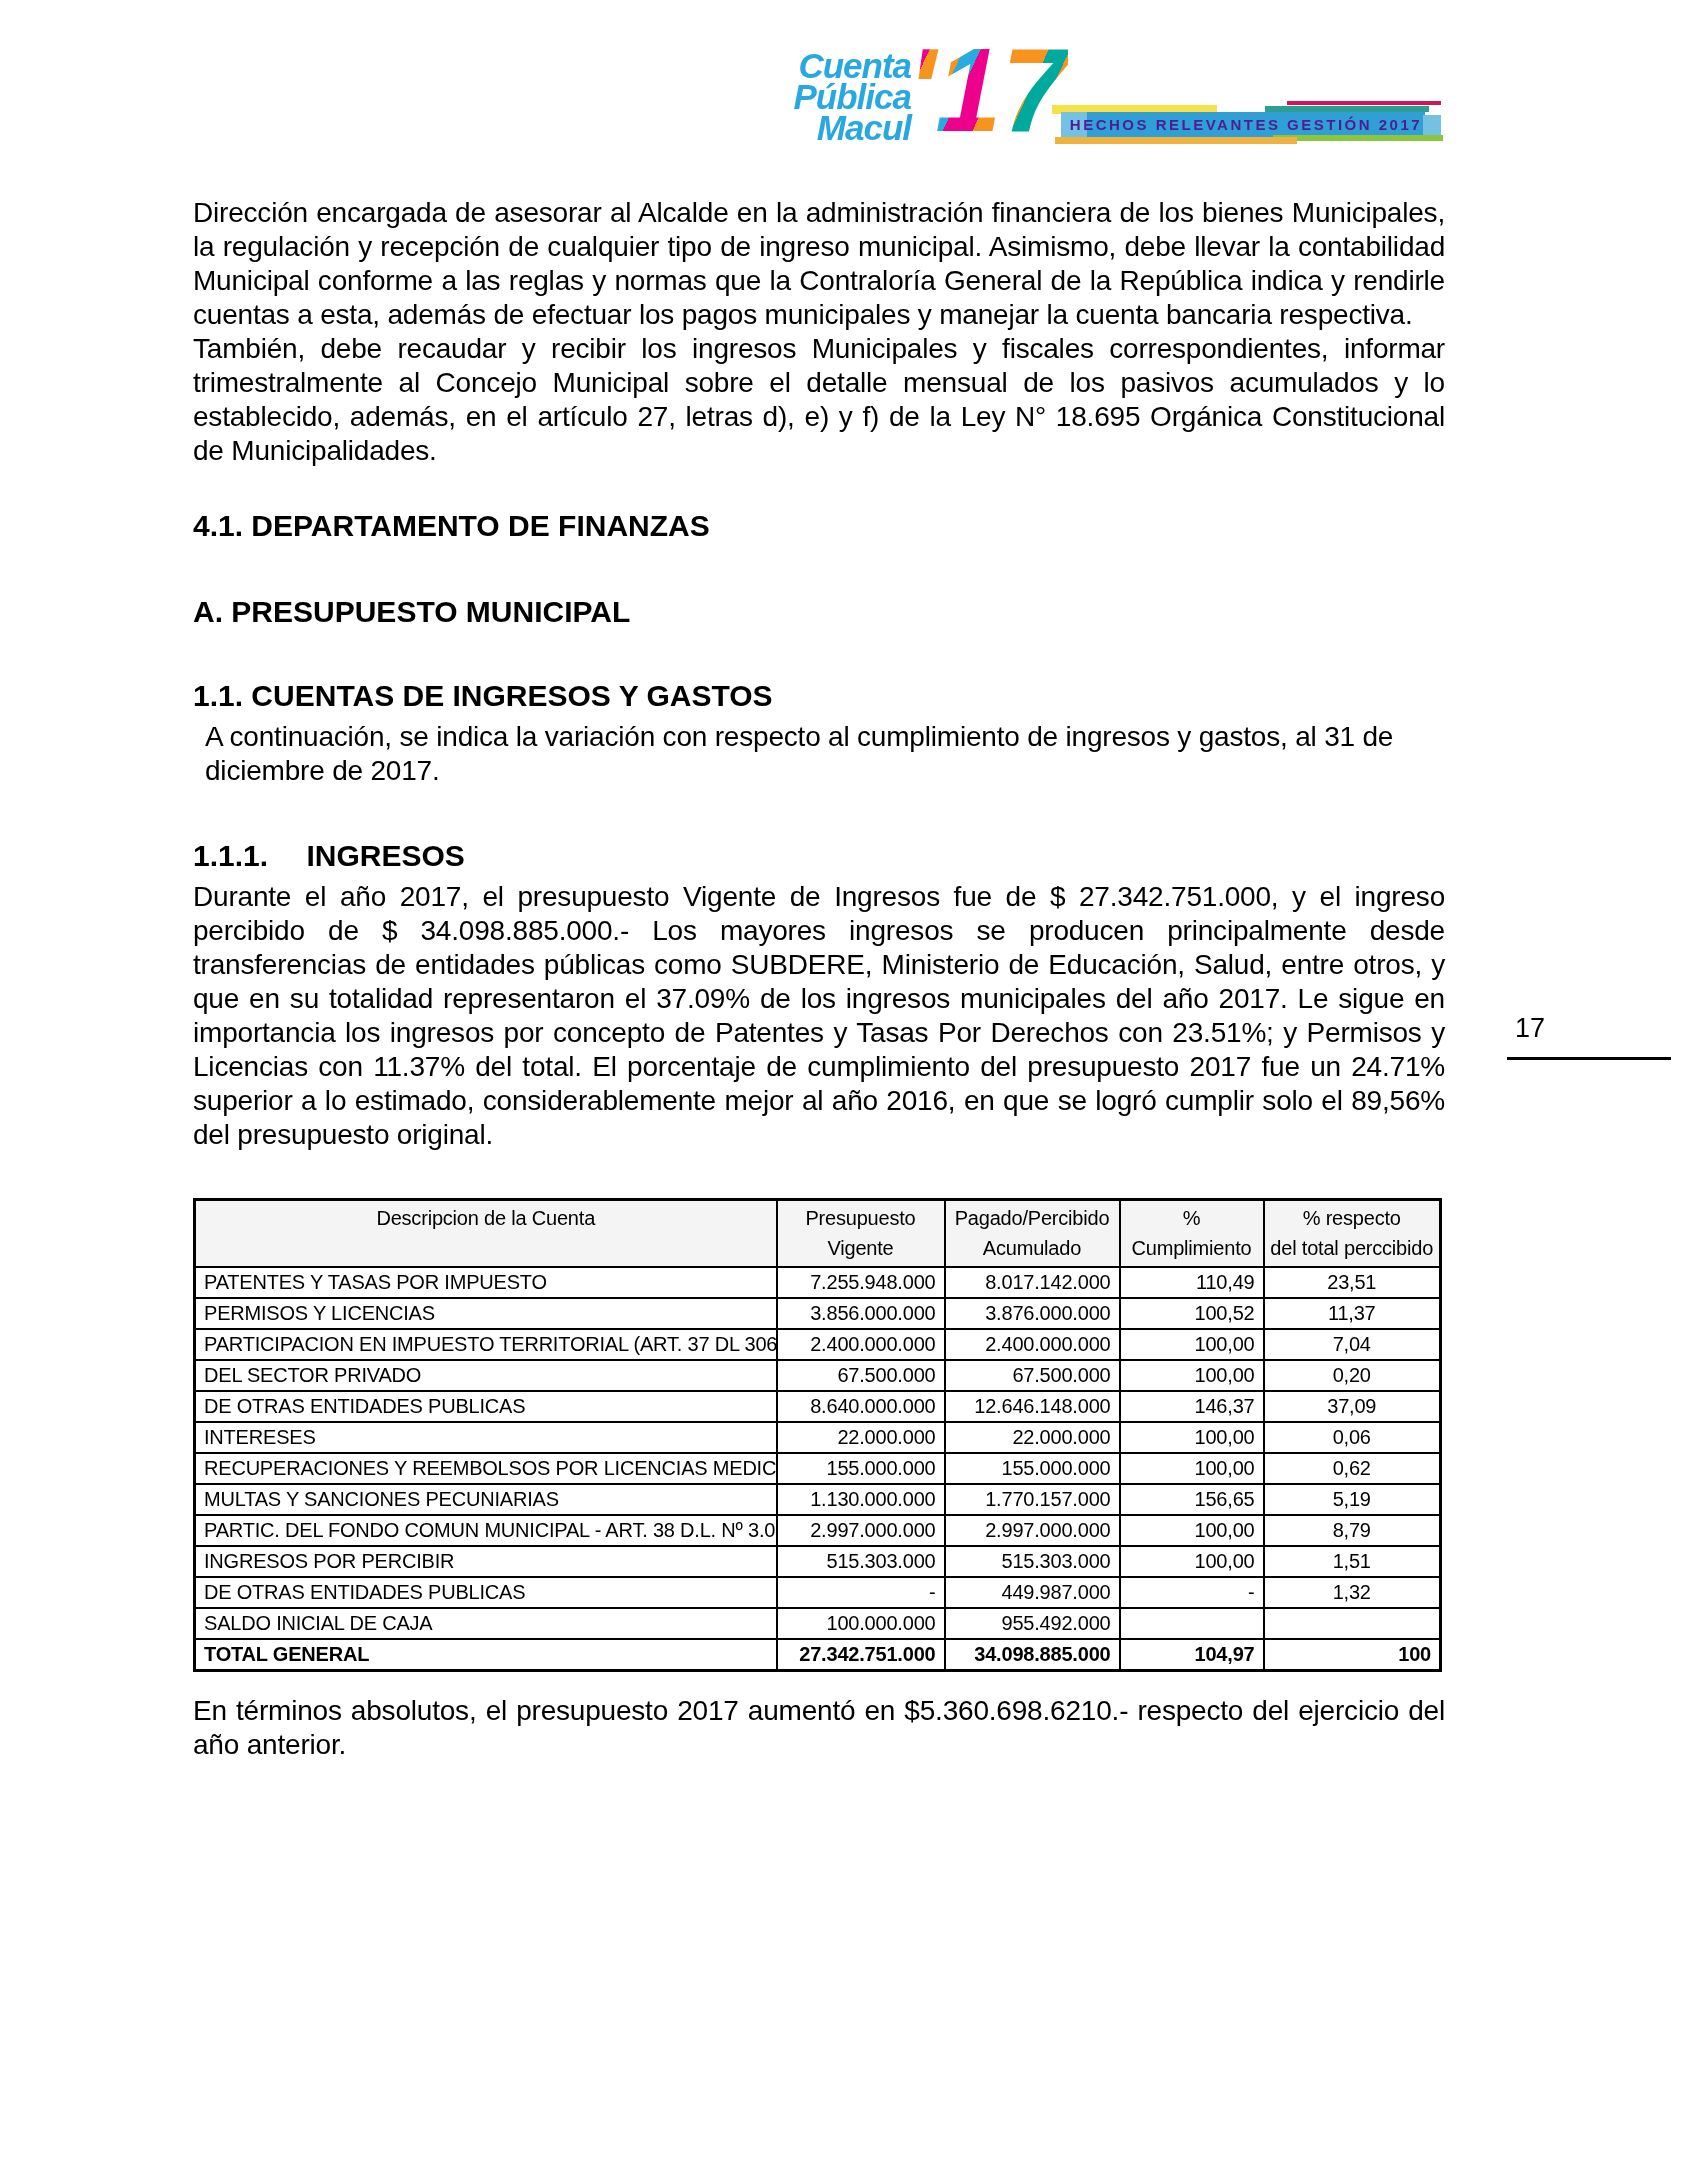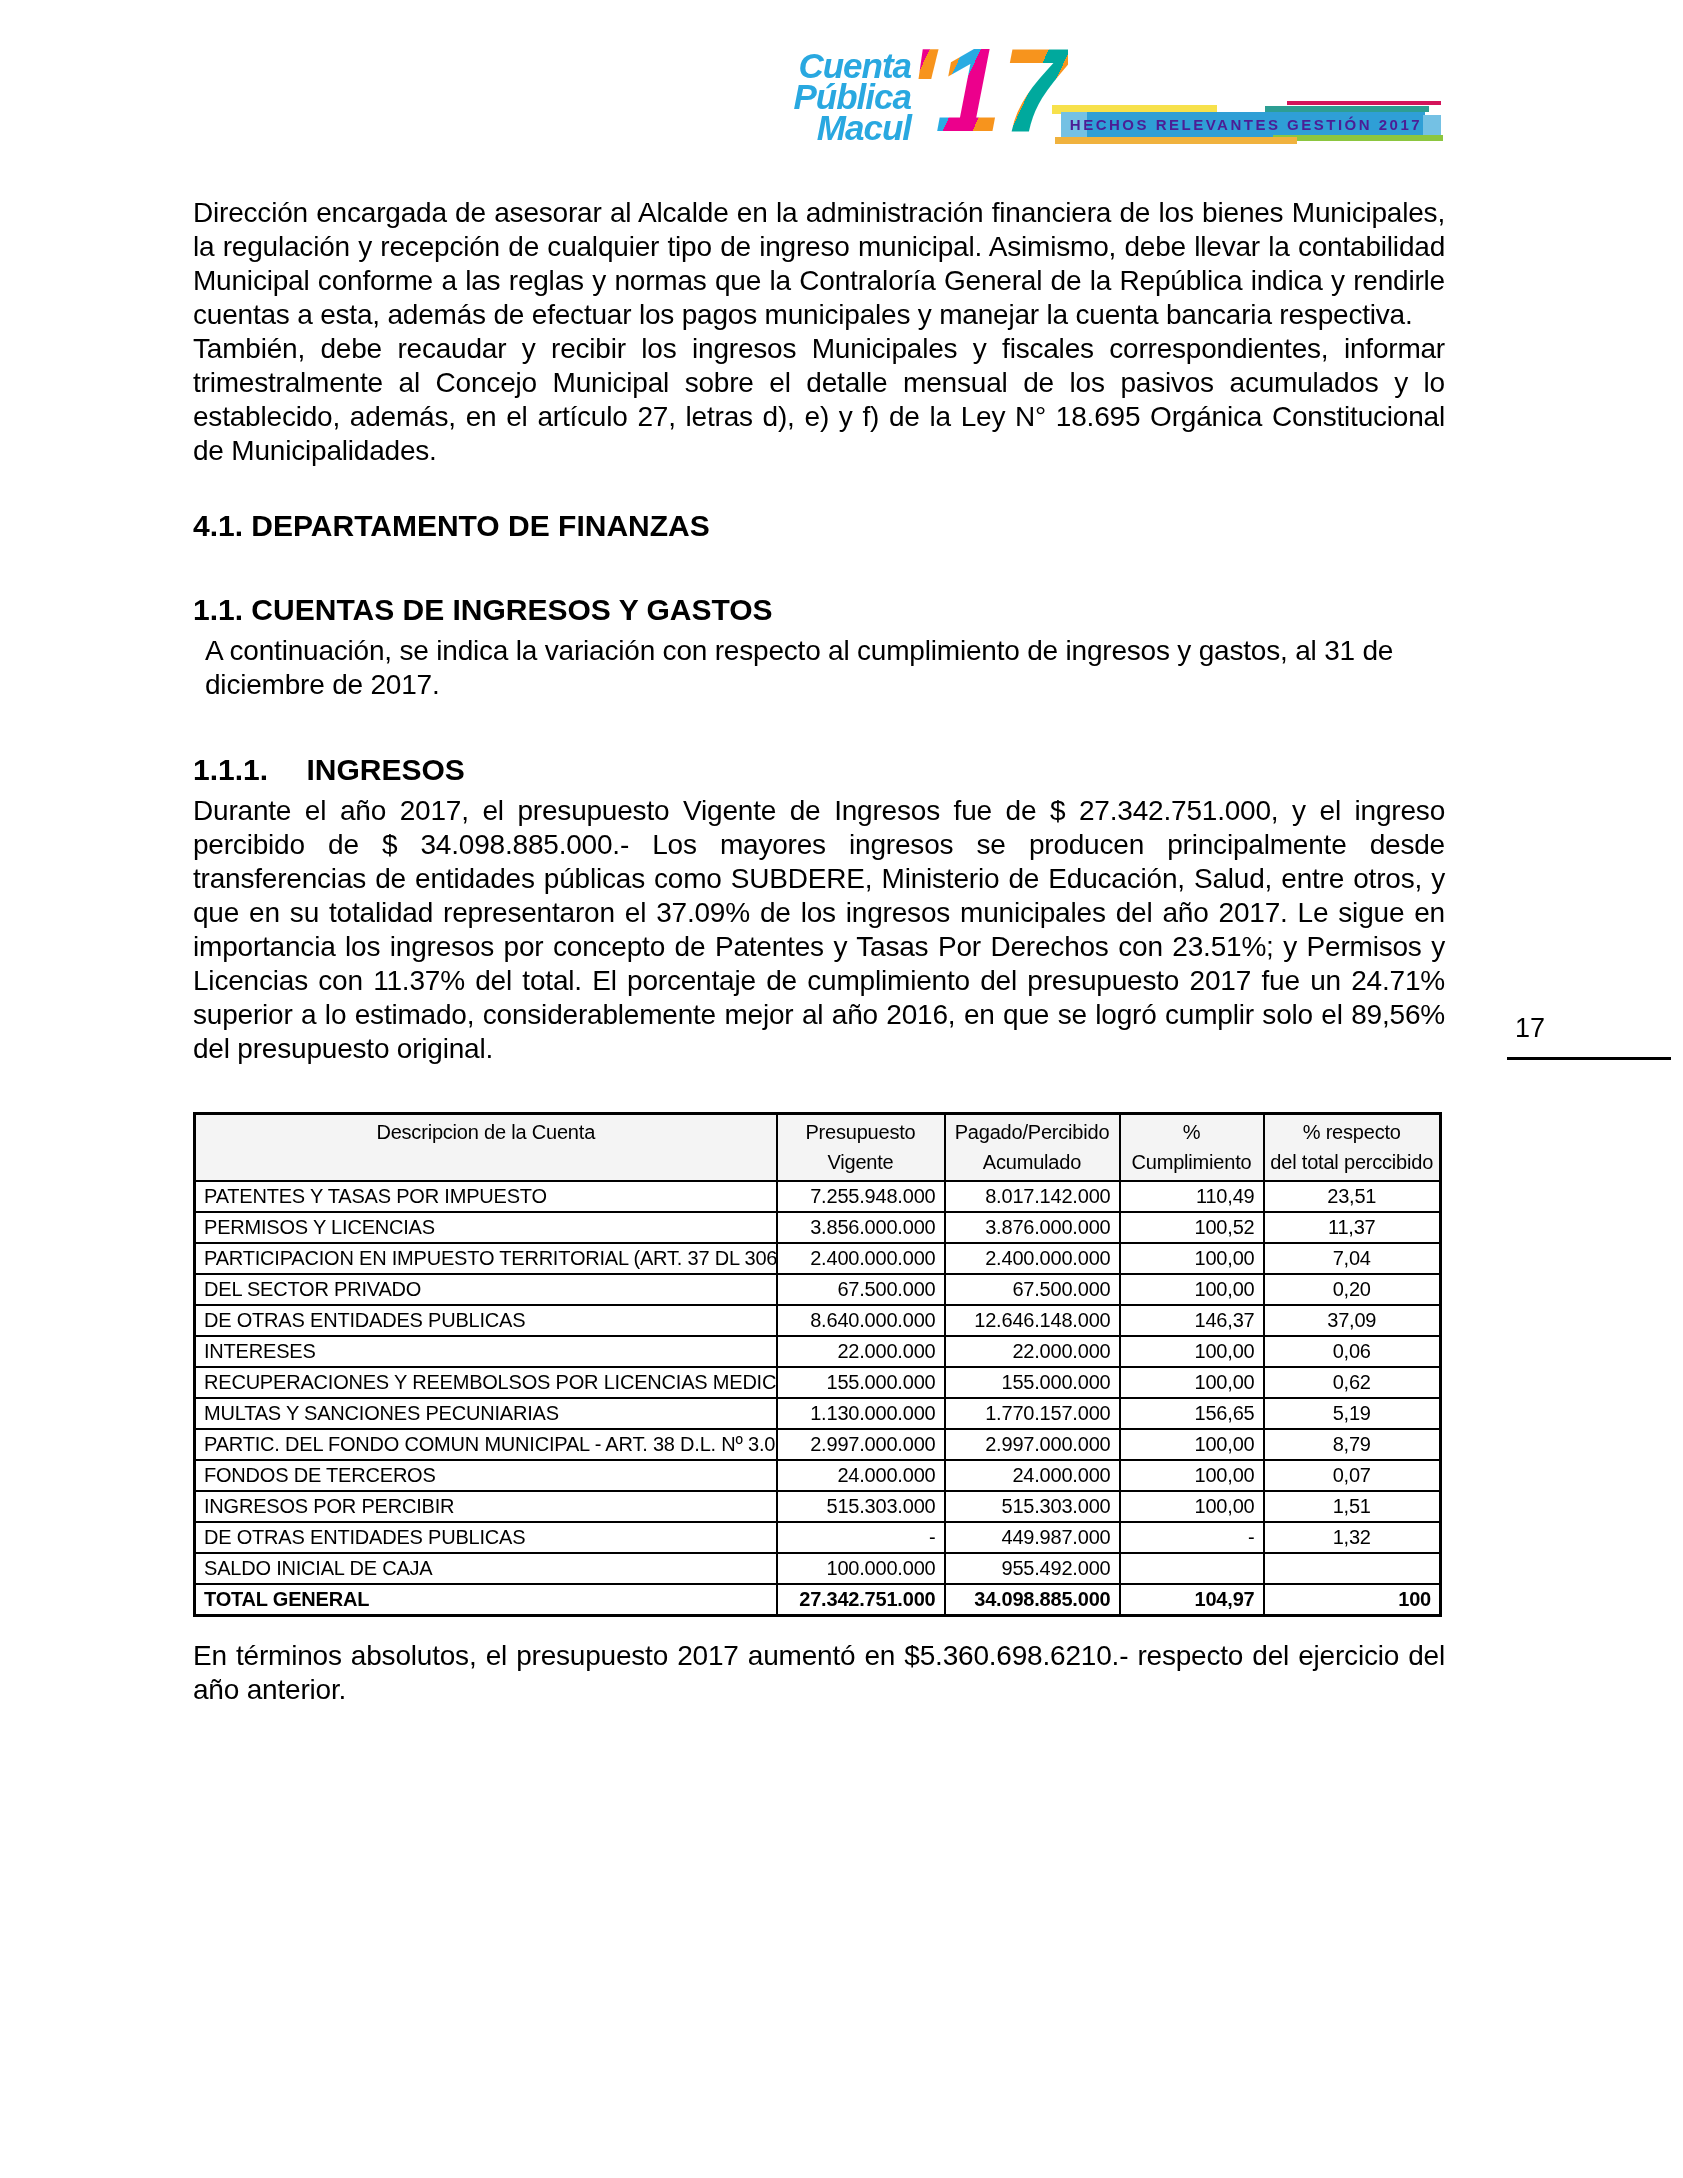--- a/index.html
+++ b/index.html
@@ -101,20 +101,21 @@
   <div class="stripe s-green"></div>
   <div class="stripe s-orange"></div>
 
   <div class="page-num">17</div>
 
   <div class="content">
     <p class="para">Dirección encargada de asesorar al Alcalde en la administración financiera de los bienes Municipales, la regulación y recepción de cualquier tipo de ingreso municipal. Asimismo, debe llevar la contabilidad Municipal conforme a las reglas y normas que la Contraloría General de la República indica y rendirle cuentas a esta, además de efectuar los pagos municipales y manejar la cuenta bancaria respectiva.</p>
     <p class="para">También, debe recaudar y recibir los ingresos Municipales y fiscales correspondientes, informar trimestralmente al Concejo Municipal sobre el detalle mensual de los pasivos acumulados y lo establecido, además, en el artículo 27, letras d), e) y f) de la Ley N° 18.695 Orgánica Constitucional de Municipalidades.</p>
 
     <h2 class="h1 h-41">4.1. DEPARTAMENTO DE FINANZAS</h2>
+    <h2 class="h1 h-a">A. PRESUPUESTO MUNICIPAL</h2>
     <h2 class="h1 h-11">1.1. CUENTAS DE INGRESOS Y GASTOS</h2>
     <p class="para p-sub">A continuación, se indica la variación con respecto al cumplimiento de ingresos y gastos, al 31 de diciembre de 2017.</p>
 
     <h2 class="h1 h-111">
       <span class="sect-num">1.1.1.</span>
       <span class="sect-title">INGRESOS</span>
     </h2>
     <p class="para p-ingresos">Durante el año 2017, el presupuesto Vigente de Ingresos fue de $ 27.342.751.000, y el ingreso percibido de $ 34.098.885.000.- Los mayores ingresos se producen principalmente desde transferencias de entidades públicas como SUBDERE, Ministerio de Educación, Salud, entre otros, y que en su totalidad representaron el 37.09% de los ingresos municipales del año 2017. Le sigue en importancia los ingresos por concepto de Patentes y Tasas Por Derechos con 23.51%; y Permisos y Licencias con 11.37% del total. El porcentaje de cumplimiento del presupuesto 2017 fue un 24.71% superior a lo estimado, considerablemente mejor al año 2016, en que se logró cumplir solo el 89,56% del presupuesto original.</p>
 
     <table class="fin">
@@ -207,27 +208,20 @@
             <td class="c-ctr">5,19</td>
           </tr>
           <tr>
             <td class="c-desc">PARTIC. DEL FONDO COMUN MUNICIPAL - ART. 38 D.L. Nº 3.06</td>
             <td class="c-num">2.997.000.000</td>
             <td class="c-num">2.997.000.000</td>
             <td class="c-num">100,00</td>
             <td class="c-ctr">8,79</td>
           </tr>
           <tr>
-            <td class="c-desc">FONDOS DE TERCEROS</td>
-            <td class="c-num">24.000.000</td>
-            <td class="c-num">24.000.000</td>
-            <td class="c-num">100,00</td>
-            <td class="c-ctr">0,07</td>
-          </tr>
-          <tr>
             <td class="c-desc">INGRESOS POR PERCIBIR</td>
             <td class="c-num">515.303.000</td>
             <td class="c-num">515.303.000</td>
             <td class="c-num">100,00</td>
             <td class="c-ctr">1,51</td>
           </tr>
           <tr>
             <td class="c-desc">DE OTRAS ENTIDADES PUBLICAS</td>
             <td class="c-num dash">-</td>
             <td class="c-num">449.987.000</td>

